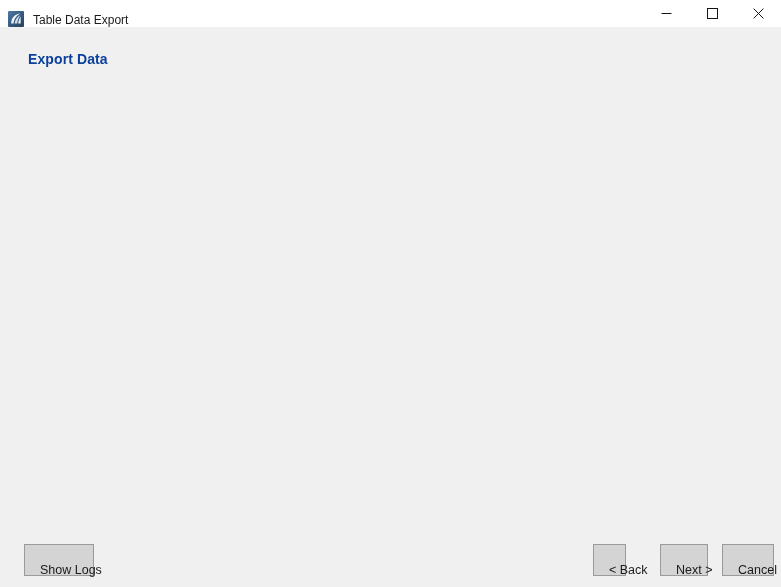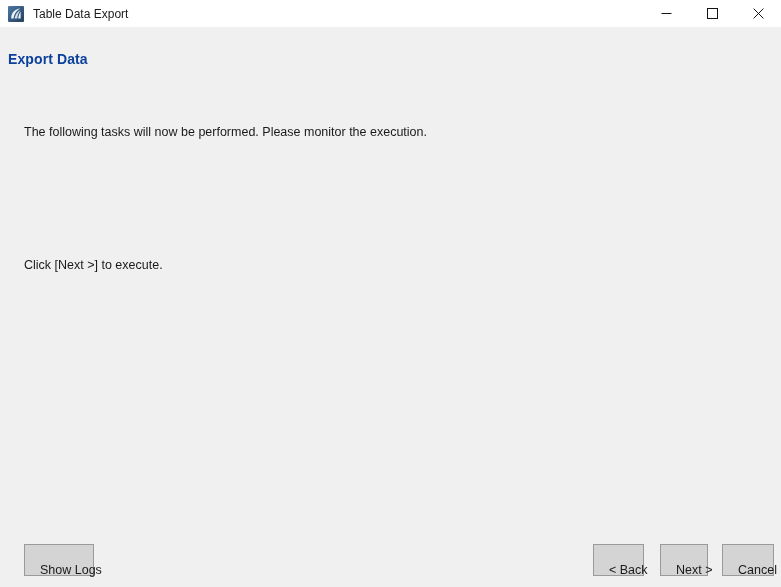--- a/index.html
+++ b/index.html
@@ -25,21 +25,21 @@
 
   
   #titlebar {
     position: absolute;
     left: 0;
     top: 0;
     width: 781px;
     height: 27px;
     background: #ffffff;
     display: flex;
-    align-items: center;
+    align-items: flex-end;
   }
   #app-icon {
     width: 16px;
     height: 16px;
     margin-left: 8px;
     flex: 0 0 auto;
     position: relative;
     border-radius: 1px;
     background: linear-gradient(135deg, #4e7ba6 0%, #35587c 55%, #23405e 100%);
     overflow: hidden;
@@ -78,21 +78,21 @@
     position: absolute;
     left: 0;
     top: 27px;
     width: 781px;
     height: 560px;
     background: #f0f0f0;
   }
 
   #page-heading {
     position: absolute;
-    left: 8px;
+    left: 28px;
     top: 24px;
     font-size: 14px;
     font-weight: bold;
     color: #0b409c;
     letter-spacing: 0.1px;
   }
 
   #intro-text {
     position: absolute;
     left: 24px;
@@ -147,21 +147,21 @@
     font-family: "Liberation Sans", sans-serif;
     font-size: 12.5px;
     color: #1a1a1a;
     padding: 15px;
     line-height: 21px;
     text-align: center;
     white-space: nowrap;
   }
 
   #btn-show-logs { left: 24px;  top: 517px; width: 70px; }
-  #btn-back      { left: 593px; top: 517px; width: 51px; text-align: right; }
+  #btn-back      { left: 593px; top: 517px; width: 33px; text-align: right; }
   #btn-next      { left: 660px; top: 517px; width: 48px; }
   #btn-cancel    { left: 722px; top: 517px; width: 52px; }
 </style>
 </head>
 <body>
 
 <div id="window">
 
   <div id="titlebar">
     <div id="app-icon">
@@ -196,24 +196,22 @@
           </svg>
         </span>
       </button>
     </div>
   </div>
 
   <div id="content">
 
     <div id="page-heading">Export Data</div>
 
-    <div id="intro-text">The following tasks will now be performed. Please monitor the execution.</div>
-
-
-    <div id="execute-hint">Click [Next &gt;] to execute.</div>
+
+
 
     <button class="btn" id="btn-show-logs">Show Logs</button>
     <button class="btn" id="btn-back">&lt; Back</button>
     <button class="btn" id="btn-next">Next &gt;</button>
     <button class="btn" id="btn-cancel">Cancel</button>
 
   </div>
 </div>
 
 </body></html>

